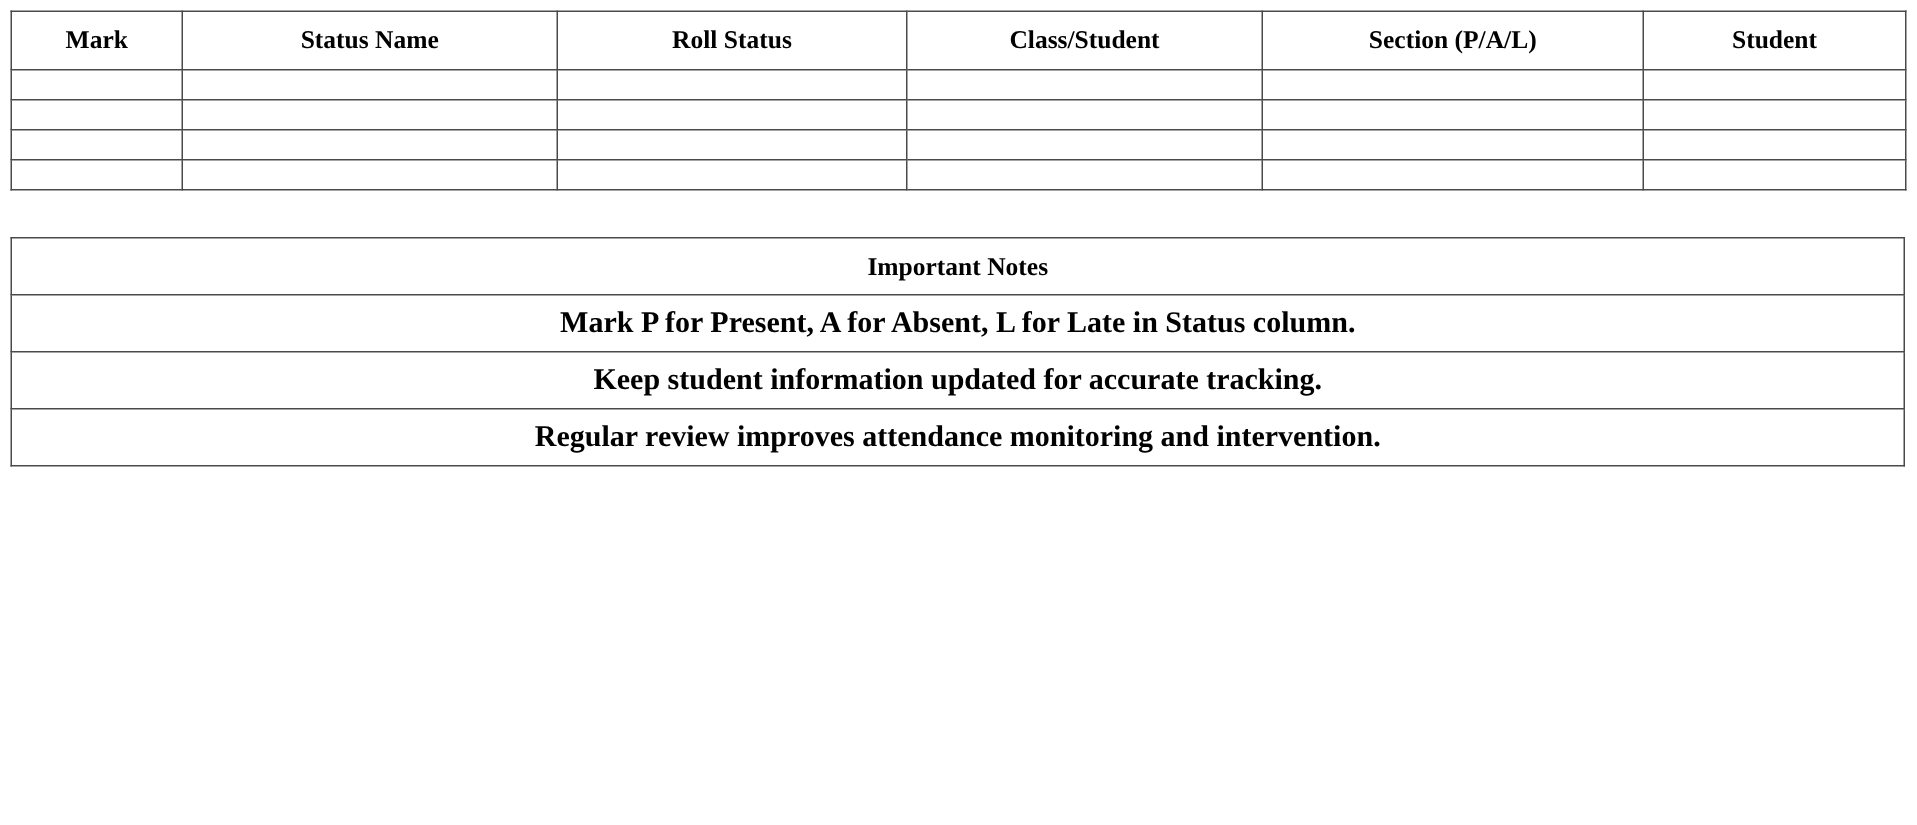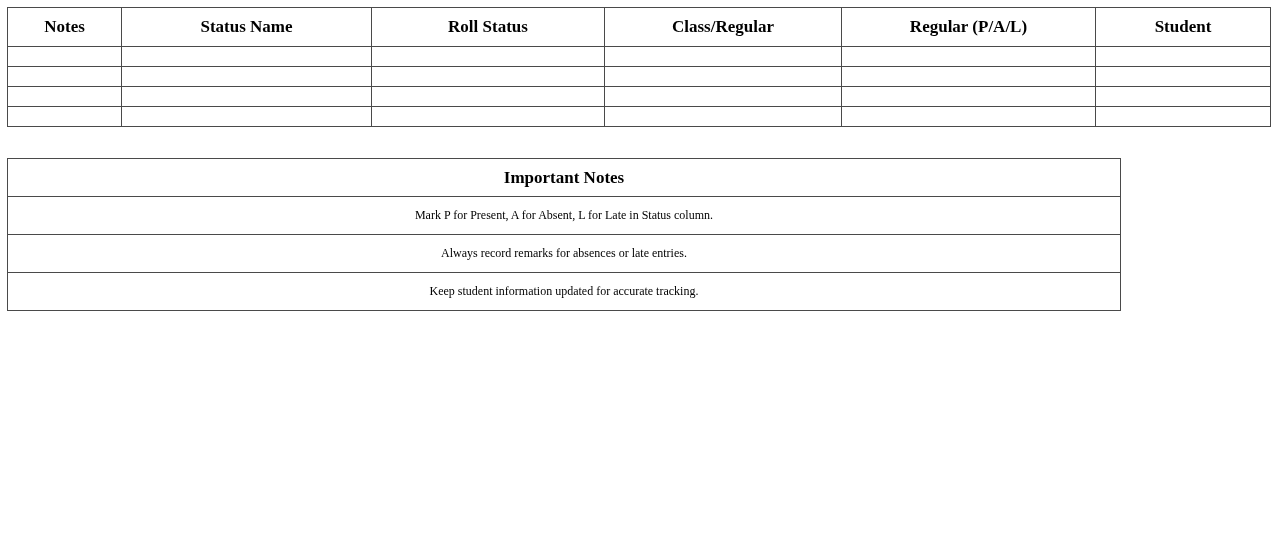--- a/index.html
+++ b/index.html
@@ -9,21 +9,21 @@
     background: #ffffff;
     width: 1278px;
     height: 550px;
     font-family: "Liberation Serif", serif;
     color: #000000;
   }
   table {
     border-collapse: collapse;
     margin-left: 7px;
     table-layout: fixed;
-    width: 1114px;
+    width: 1263px;
   }
   th, td {
     border: 1px solid #4a4a4a;
     text-align: center;
     vertical-align: middle;
     overflow: hidden;
     white-space: nowrap;
   }
   
   .attendance-table { margin-top: 7px; }
@@ -41,43 +41,43 @@
   .col-remarks { width: 175px; }
   
   .notes-table { margin-top: 31px; }
   .notes-table th {
     height: 38px;
     font-size: 17px;
     font-weight: bold;
   }
   .notes-table td {
     height: 38px;
-    font-size: 12px;
-    font-weight: normal;
+    font-size: 20px;
+    font-weight: bold;
   }
 </style>
 </head>
 <body>
 
 <table class="attendance-table">
   <colgroup>
     <col class="col-date">
     <col class="col-name">
     <col class="col-roll">
     <col class="col-class">
     <col class="col-status">
     <col class="col-remarks">
   </colgroup>
   <thead>
     <tr>
-      <th>Notes</th>
+      <th>Mark</th>
       <th>Status Name</th>
       <th>Roll Status</th>
-      <th>Class/Regular</th>
-      <th>Regular (P/A/L)</th>
+      <th>Class/Student</th>
+      <th>Section (P/A/L)</th>
       <th>Student</th>
     </tr>
   </thead>
   <tbody>
       <tr>
         <td></td>
         <td></td>
         <td></td>
         <td></td>
         <td></td>
@@ -114,19 +114,19 @@
   <thead>
     <tr>
       <th>Important Notes</th>
     </tr>
   </thead>
   <tbody>
     <tr>
       <td>Mark P for Present, A for Absent, L for Late in Status column.</td>
     </tr>
     <tr>
-      <td>Always record remarks for absences or late entries.</td>
+      <td>Keep student information updated for accurate tracking.</td>
     </tr>
     <tr>
-      <td>Keep student information updated for accurate tracking.</td>
+      <td>Regular review improves attendance monitoring and intervention.</td>
     </tr>
   </tbody>
 </table>
 
 </body></html>

